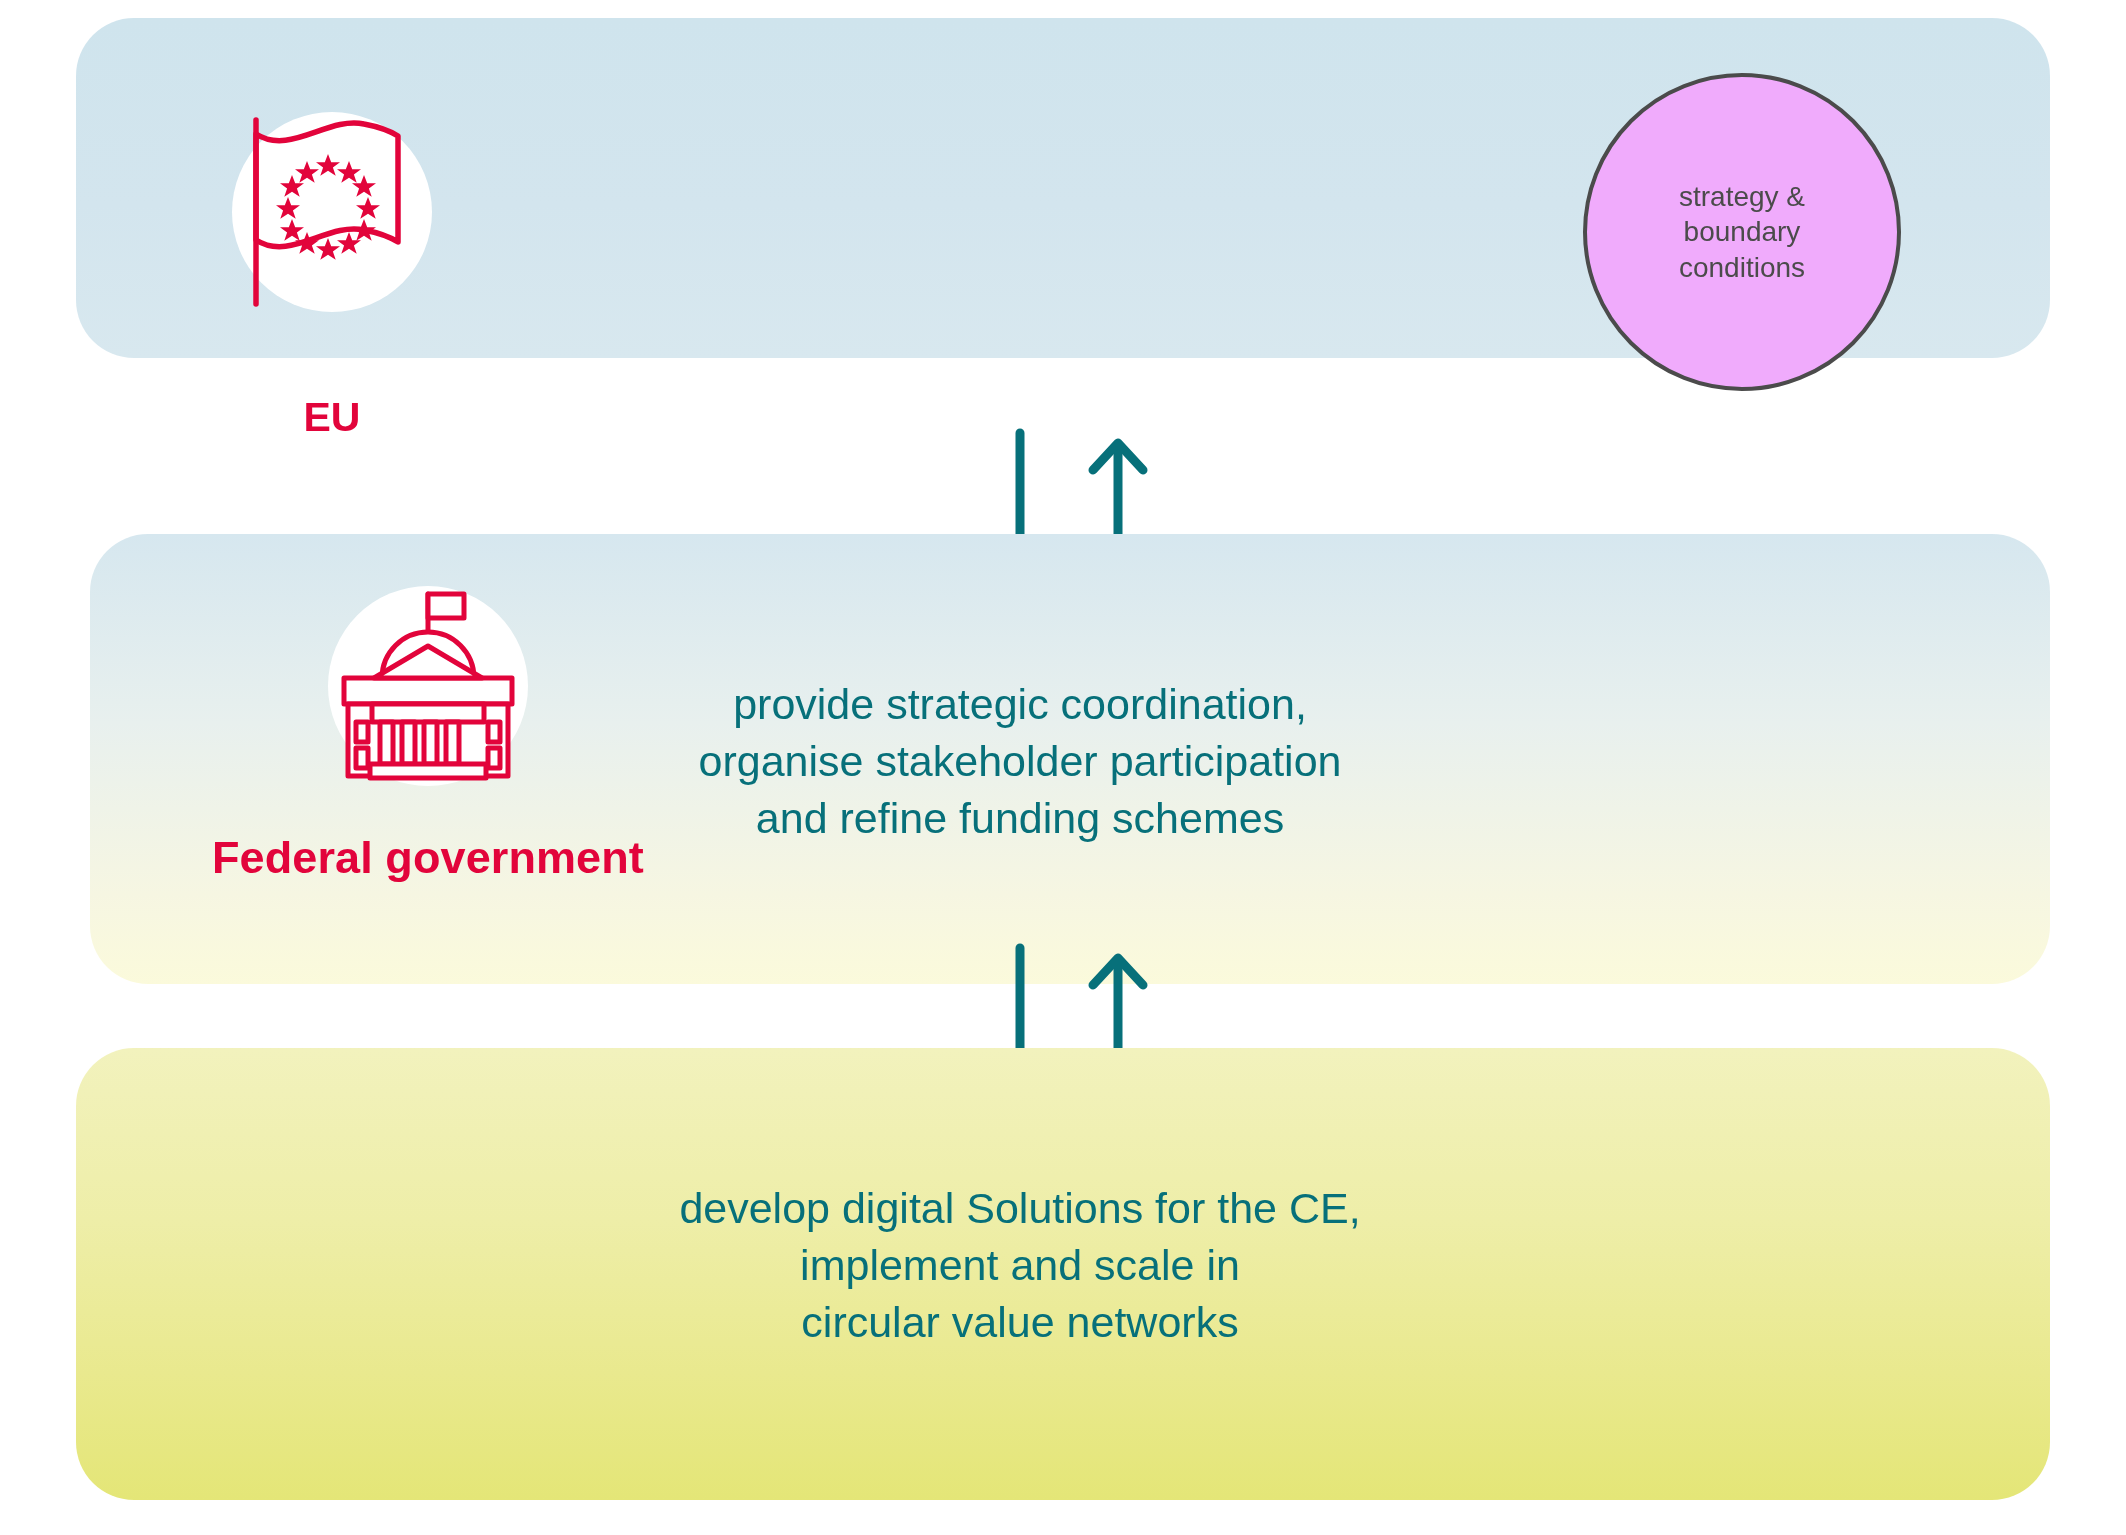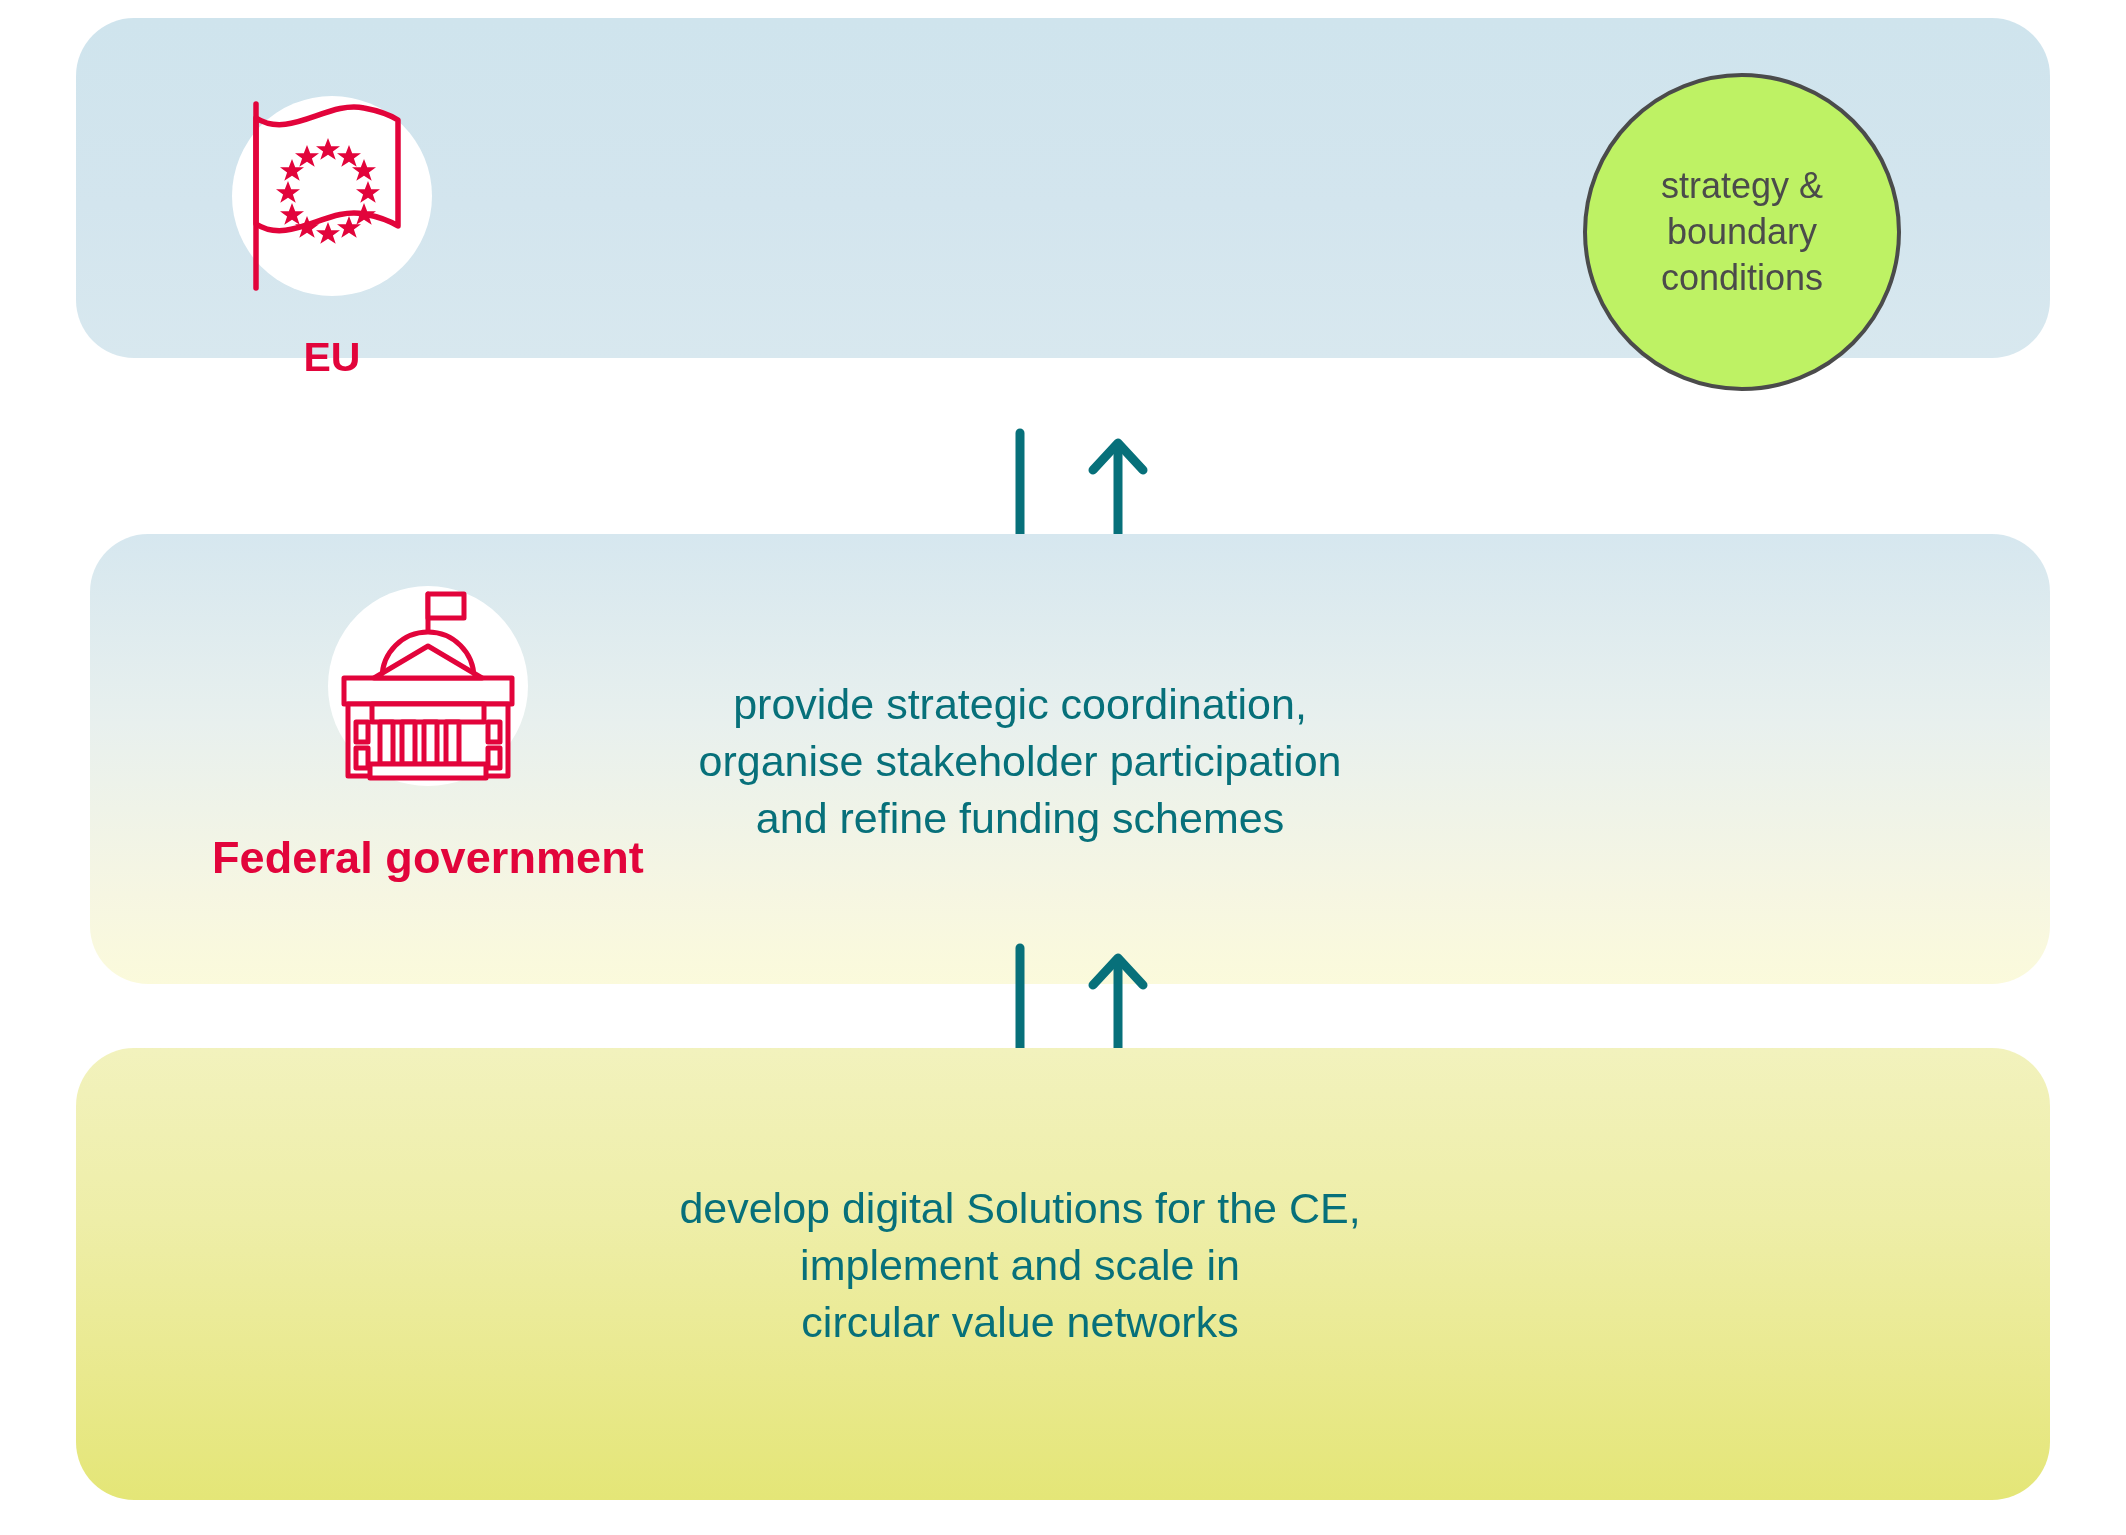--- a/index.html
+++ b/index.html
@@ -72,21 +72,21 @@
     height: 100%;
     overflow: visible;
   }
   .icon-label {
     font-weight: bold;
     color: #e2043b;
     letter-spacing: 0.1px;
     white-space: nowrap;
   }
 
-  #eu-block      { left: 232px; top: 96px; }
+  #eu-block      { left: 232px; top: 112px; gap: 44px; }
   #eu-block .icon-disc { width: 200px; height: 200px; }
   #eu-block .icon-label { font-size: 41px; margin-top: 38px; }
 
   #gov-block     { left: 212px; top: 586px; }
   #gov-block .icon-disc { width: 200px; height: 200px; }
   #gov-block .icon-label { font-size: 45px; margin-top: 46px; }
 
   #ind-block     { left: 243px; top: 1106px; }
   #ind-block .icon-disc { width: 200px; height: 200px; }
   #ind-block .icon-label { font-size: 41px; margin-top: 52px; }
@@ -101,28 +101,28 @@
     white-space: pre-line;
   }
   #desc-eu  { left: 600px; top: 178px;  width: 760px; }
   #desc-gov { left: 640px; top: 676px;  width: 760px; }
   #desc-ind { left: 640px; top: 1180px; width: 760px; }
 
   
   .circle {
     position: absolute;
     border-radius: 50%;
-    background: #bef264;
+    background: #f0abfc;
     border: 4px solid #4b4b4b;
     display: flex;
     align-items: center;
     justify-content: center;
     text-align: center;
     color: #4b4b4b;
-    font-size: 36px;
+    font-size: 28px;
     line-height: 1.27;
     white-space: pre-line;
     box-sizing: border-box;
   }
   #circle-eu  { left: 1583px; top: 73px;   width: 318px; height: 318px; }
   #circle-ind { left: 1573px; top: 1110px; width: 318px; height: 318px; }
 
   
   .arrows {
     position: absolute;

